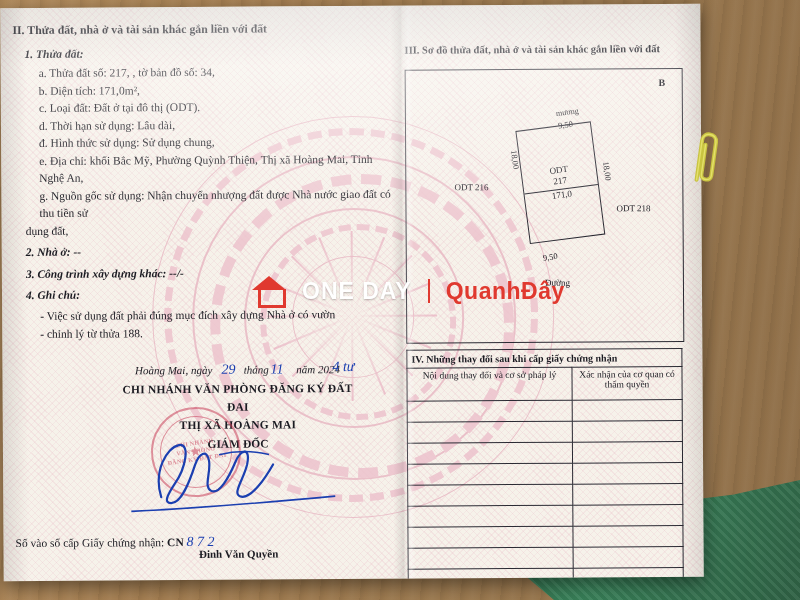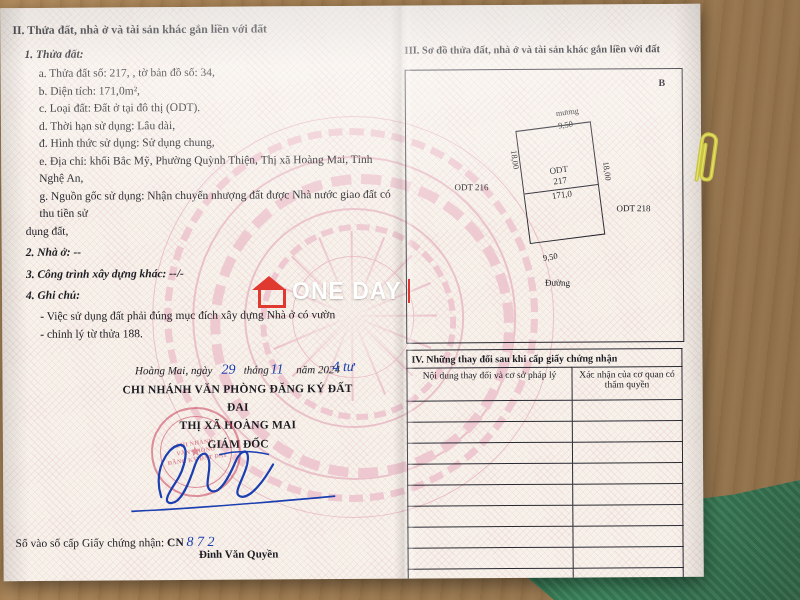--- a/index.html
+++ b/index.html
@@ -161,21 +161,21 @@
     border:1px solid #2a2a33;border-bottom:none;padding:3px 4px;font-weight:bold;font-size:10px;
   }
   .sec4 table{border-collapse:collapse;width:100%;font-size:9.5px;}
   .sec4 td{border:1px solid #2a2a33;height:16px;vertical-align:top;text-align:center;padding:2px 3px;}
   .sec4 td.col1{width:60%;}
   .sec4 .hrow td{height:28px;font-size:9.5px;}
 
   
   .brand{
     position:absolute;left:252px;top:276px;z-index:9;
-    display:flex;align-items:center;gap:6px;
+    display:flex;align-items:center;gap:16px;
     font-family:"Liberation Sans",sans-serif;font-weight:bold;
   }
   .brand .mark{
     width:34px;height:30px;position:relative;
   }
   .brand .mark .roof{
     position:absolute;left:0;top:0;width:0;height:0;
     border-left:17px solid transparent;border-right:17px solid transparent;border-bottom:14px solid #e0392f;
   }
   .brand .mark .body{
@@ -371,18 +371,19 @@
   </div>
 </div>
 
 <div class="brand">
   <div class="mark">
     <div class="roof"></div>
     <div class="body"></div>
   </div>
   <div class="t1">ONE DAY</div>
   <div class="bar"></div>
+  <div class="t2">QuanhĐây</div>
 </div>
 
 <svg class="clip" viewBox="0 0 34 62">
   <path d="M10 56 L10 16 C10 7 24 7 24 16 L24 50 C24 56 14 56 14 50 L14 20" stroke="#c9c441" stroke-width="4" fill="none" stroke-linecap="round"></path>
   <path d="M10 56 L10 16 C10 7 24 7 24 16 L24 50 C24 56 14 56 14 50 L14 20" stroke="#e4e06a" stroke-width="1.4" fill="none" stroke-linecap="round"></path>
 </svg>
 
 </body></html>

